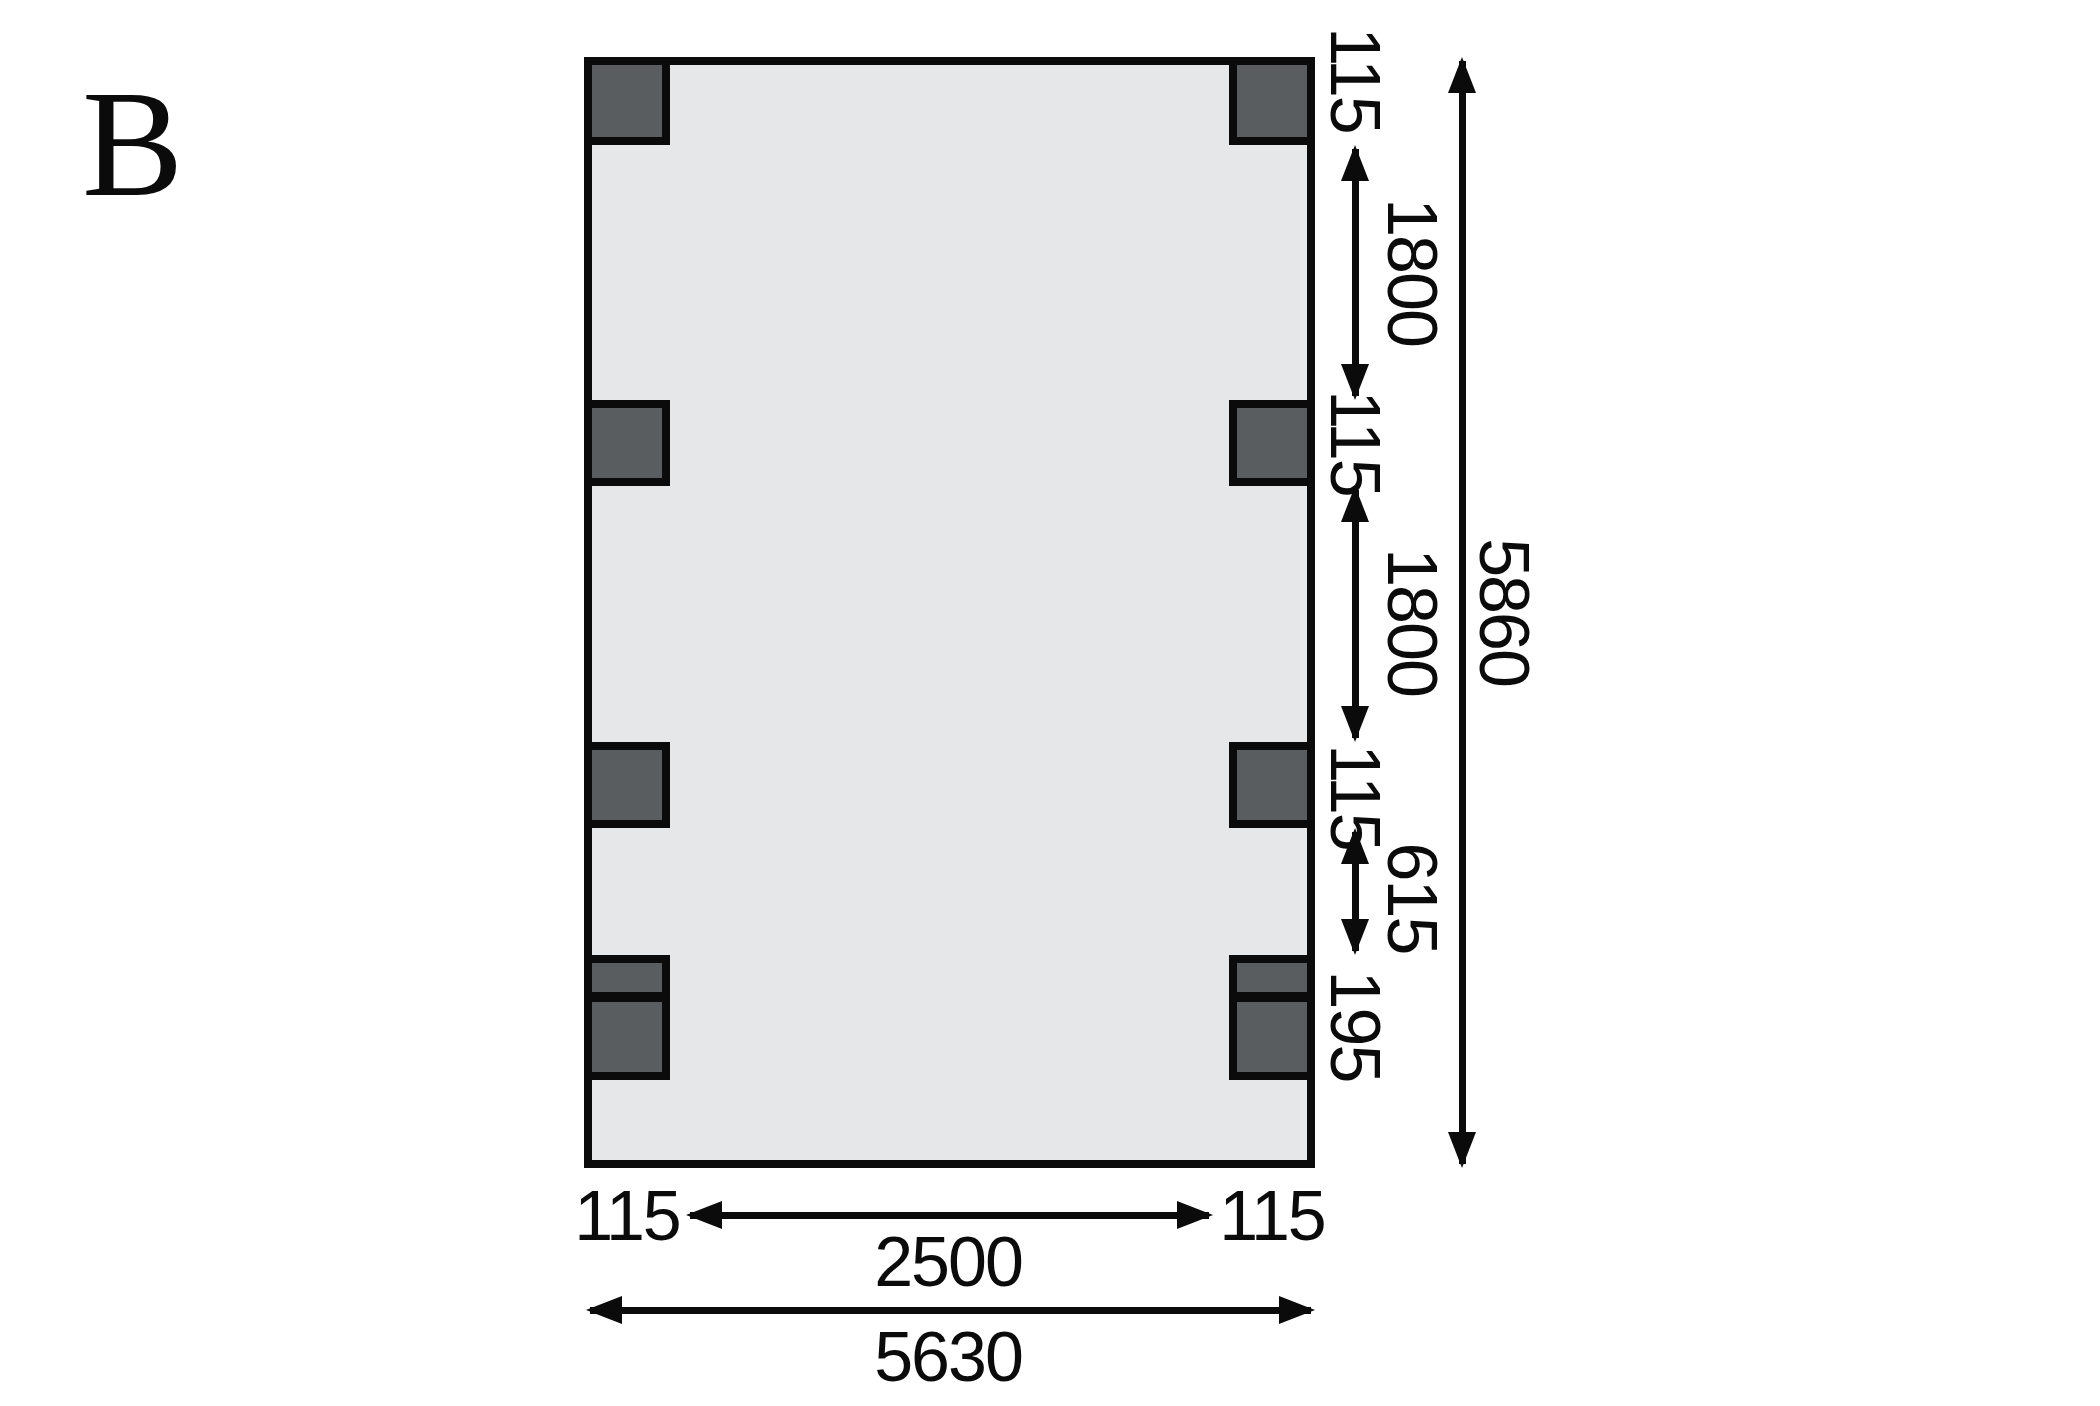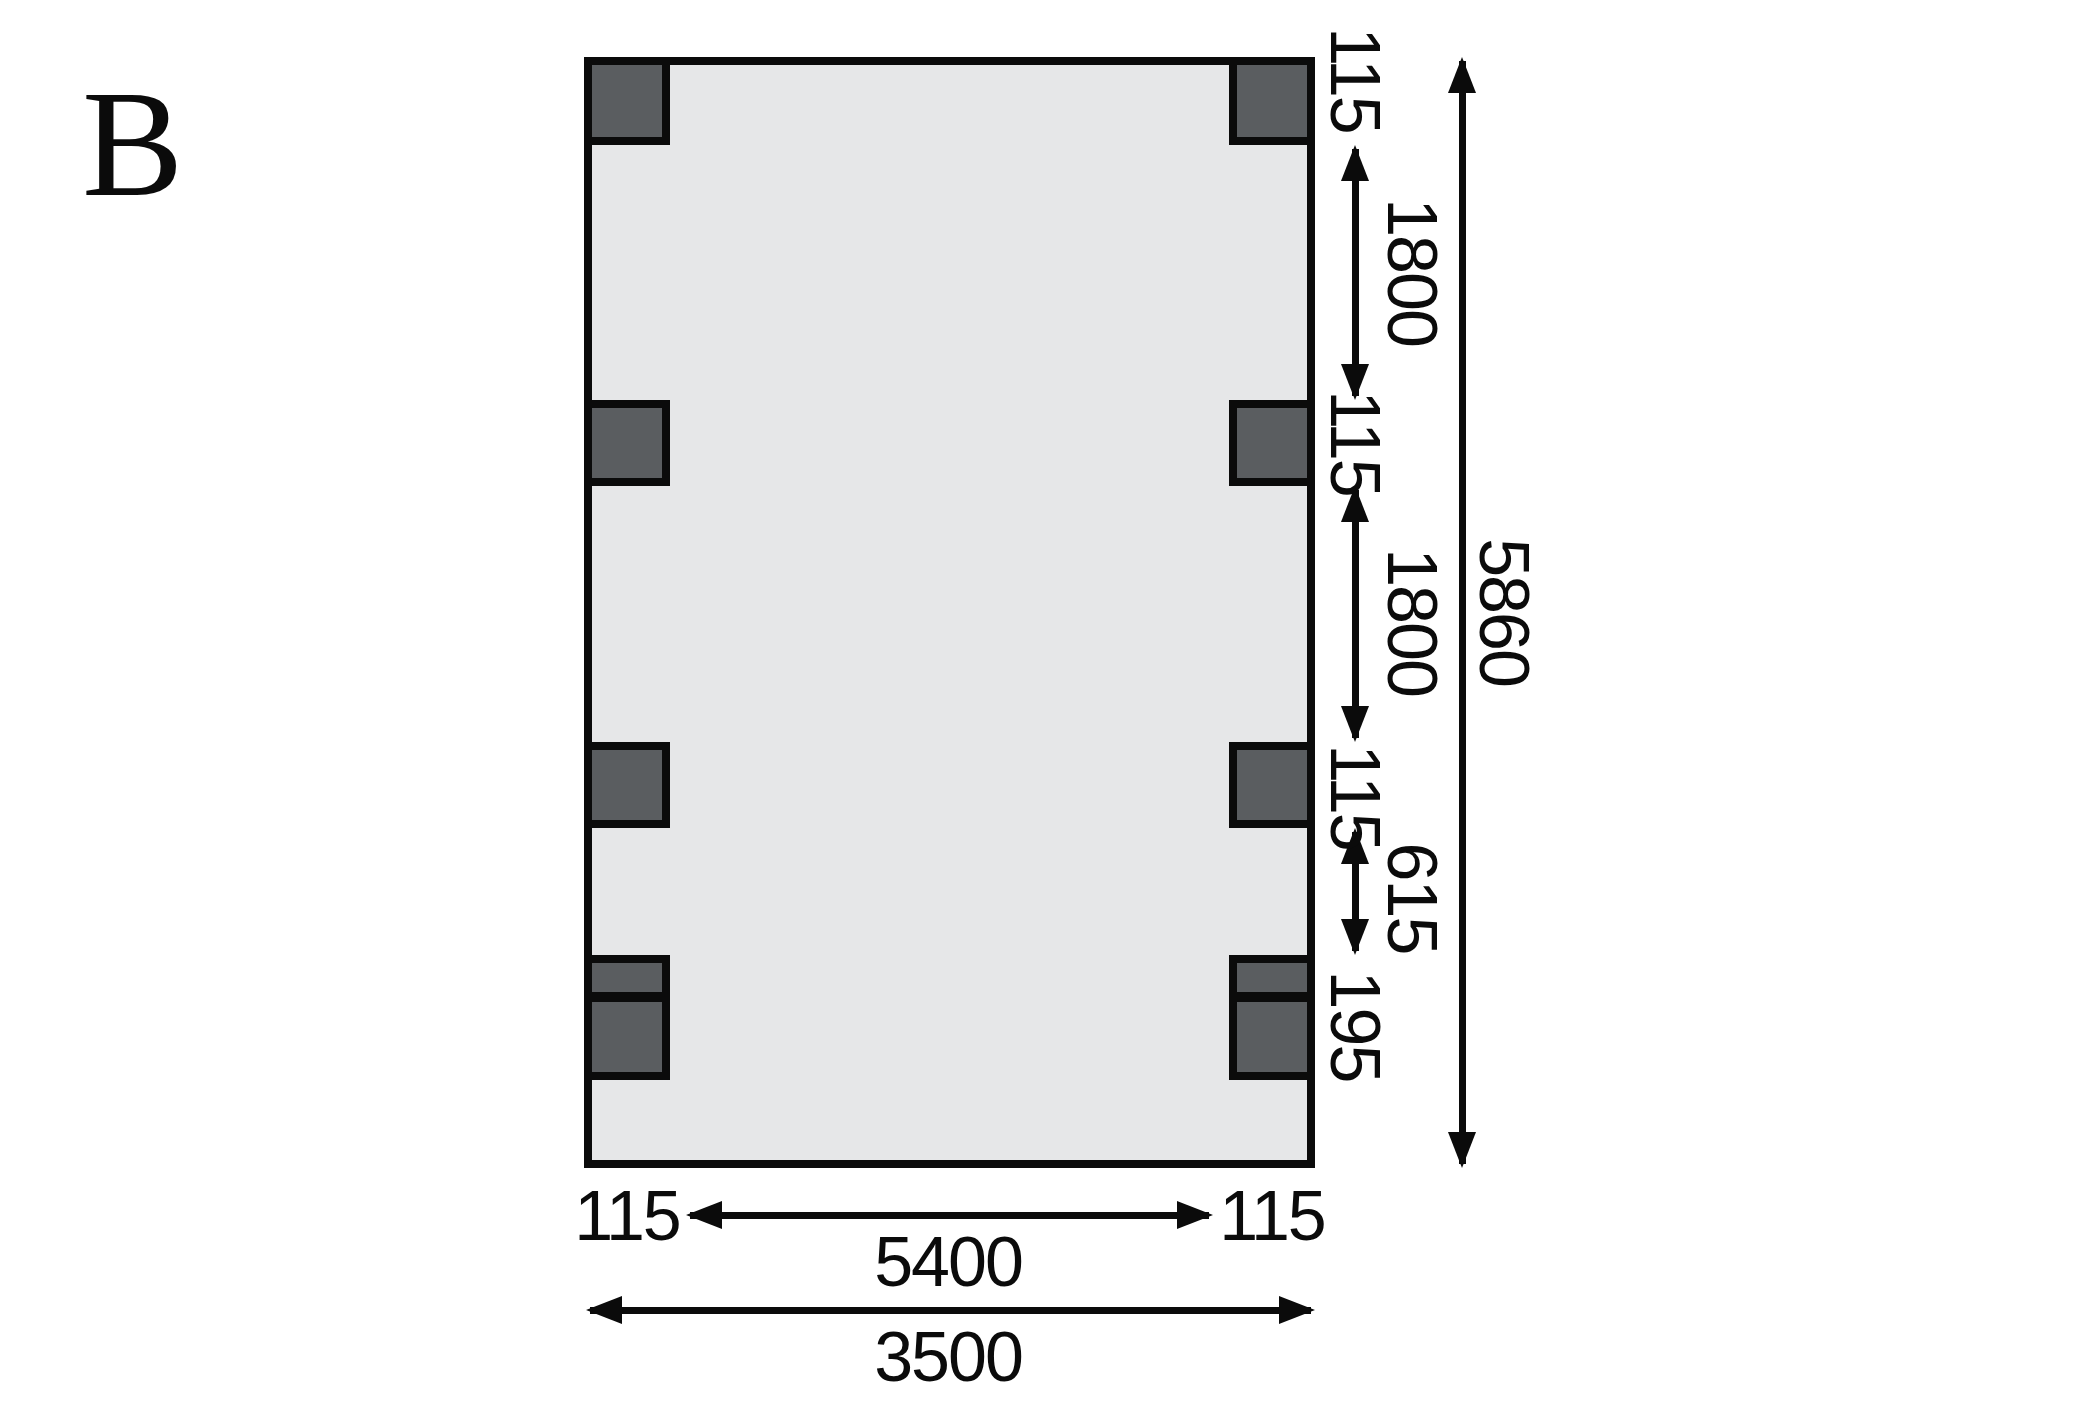--- a/index.html
+++ b/index.html
@@ -171,17 +171,17 @@
   <div class="dim-label v" style="left:1355px; top:80px;">115</div>
   <div class="dim-label v" style="left:1412px; top:272px;">1800</div>
   <div class="dim-label v" style="left:1355px; top:443px;">115</div>
   <div class="dim-label v" style="left:1412px; top:622px;">1800</div>
   <div class="dim-label v" style="left:1355px; top:797px;">115</div>
   <div class="dim-label v" style="left:1412px; top:898px;">615</div>
   <div class="dim-label v" style="left:1355px; top:1026px;">195</div>
   <div class="dim-label v" style="left:1504px; top:612px;">5860</div>
 
   <div class="dim-label" style="left:627px; top:1216px;">115</div>
-  <div class="dim-label" style="left:948px; top:1262px;">5400</div>
+  <div class="dim-label" style="left:948px; top:1262px;">2500</div>
   <div class="dim-label" style="left:1272px; top:1216px;">115</div>
-  <div class="dim-label" style="left:948px; top:1357px;">3500</div>
+  <div class="dim-label" style="left:948px; top:1357px;">5630</div>
 
 </div>
 
 </body></html>

